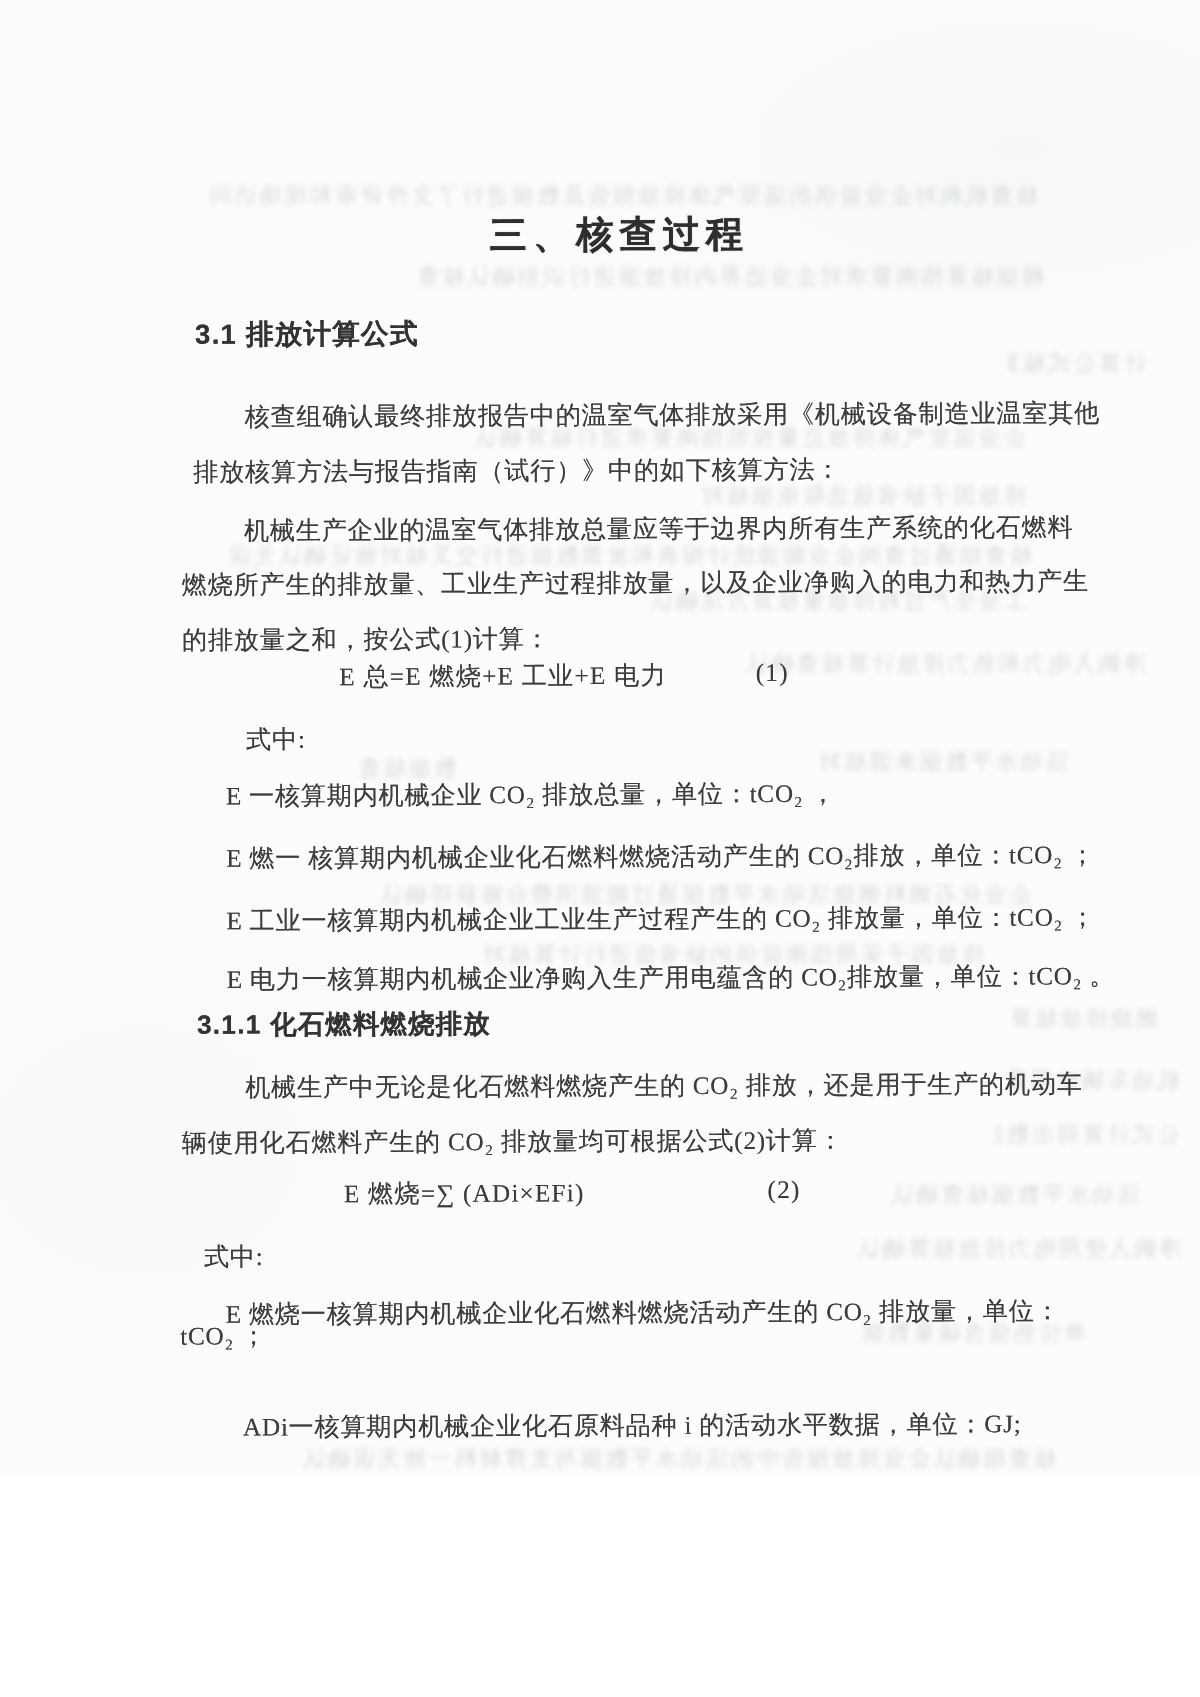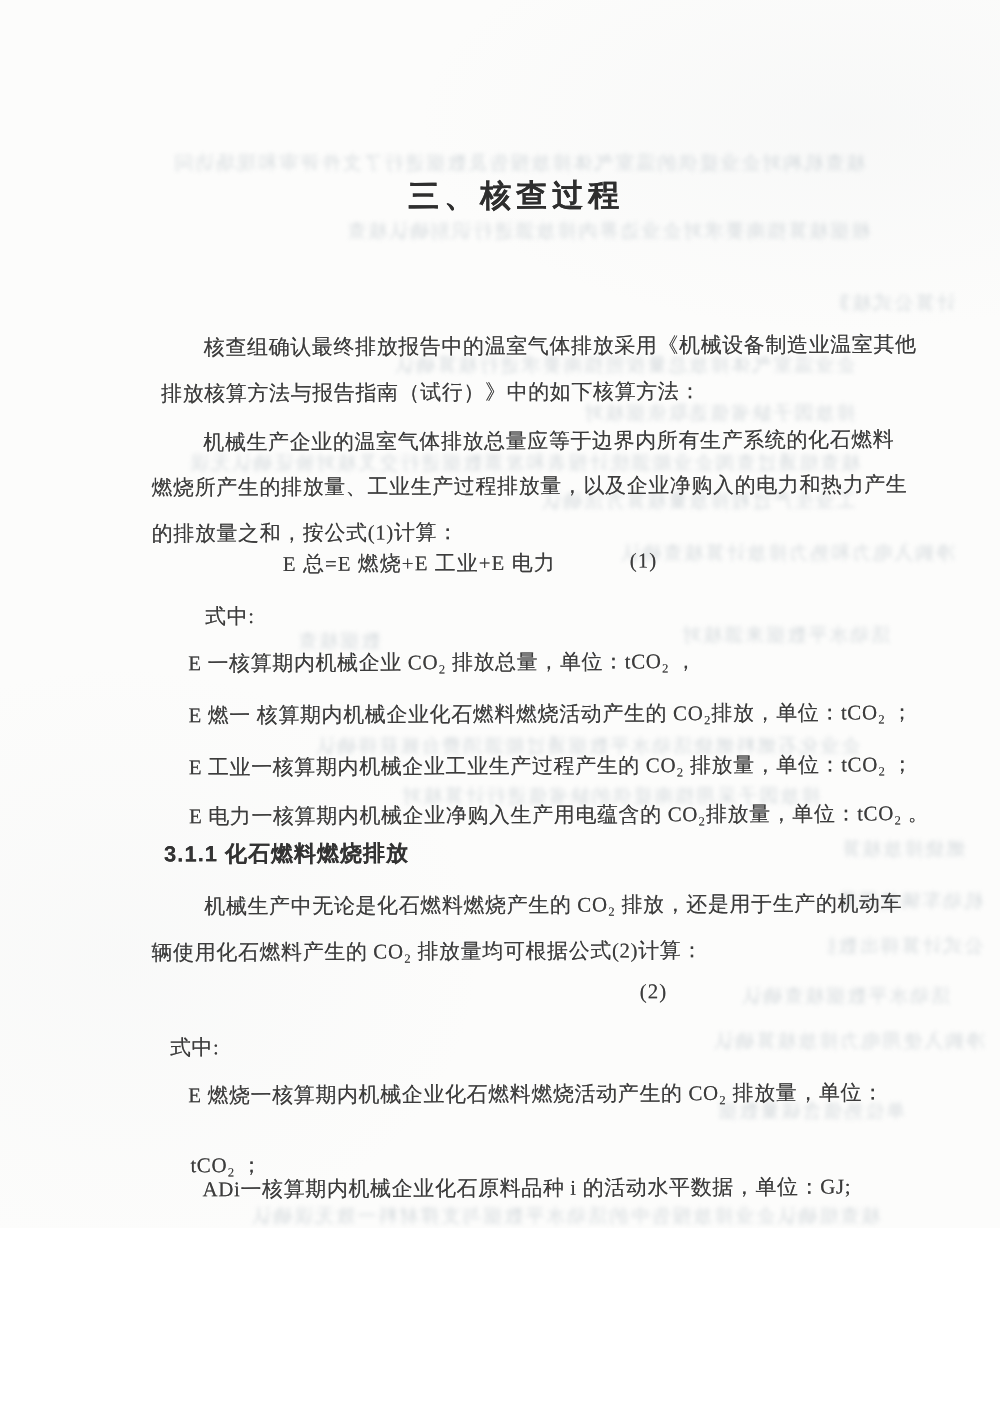--- a/index.html
+++ b/index.html
@@ -75,20 +75,21 @@
       <div class="bleed" style="top: 1028px; left: 700px; width: 285px;">净购入使用电力排放核算确认</div>
       <div class="bleed" style="top: 1098px; left: 680px; width: 225px;">单位热值含碳量数据</div>
       <div class="bleed" style="top: 1203px; left: 200px; width: 680px;">核查组确认企业排放报告中的活动水平数据与支撑材料一致无误确认</div>
       <div class="bleed" style="top: 1250px; left: 268px; width: 485px;">企业化石燃料品种包括柴油汽油天然气等燃料</div>
     </div>
 
   <div class="content">
 
     <div class="t chapter-title" style="left:410px;top:175px;">三、核查过程</div>
 
+    <div class="t heading h1" style="left:164px;top:262px;">3.1 排放计算公式</div>
 
     <div class="t" style="left:205px;top:332px;">核查组确认最终排放报告中的温室气体排放采用《机械设备制造业温室其他</div>
     <div class="t" style="left:162px;top:378px;">排放核算方法与报告指南（试行）》中的如下核算方法：</div>
 
     <div class="t" style="left:204px;top:427px;">机械生产企业的温室气体排放总量应等于边界内所有生产系统的化石燃料</div>
     <div class="t" style="left:152px;top:472px;">燃烧所产生的排放量、工业生产过程排放量，以及企业净购入的电力和热力产生</div>
     <div class="t" style="left:152px;top:518px;">的排放量之和，按公式(1)计算：</div>
 
     <div class="t formula" style="left:283px;top:549px;">E 总=E 燃烧+E 工业+E 电力</div>
     <div class="t formula" style="left:630px;top:549px;">(1)</div>
@@ -98,25 +99,26 @@
     <div class="t" style="left:188px;top:648px;">E 一核算期内机械企业 CO₂ 排放总量，单位：tCO₂ ，</div>
     <div class="t" style="left:188px;top:700px;">E 燃一 核算期内机械企业化石燃料燃烧活动产生的 CO₂排放，单位：tCO₂ ；</div>
     <div class="t" style="left:188px;top:752px;">E 工业一核算期内机械企业工业生产过程产生的 CO₂ 排放量，单位：tCO₂ ；</div>
     <div class="t" style="left:188px;top:801px;">E 电力一核算期内机械企业净购入生产用电蕴含的 CO₂排放量，单位：tCO₂ 。</div>
 
     <div class="t heading h2" style="left:163px;top:838px;">3.1.1 化石燃料燃烧排放</div>
 
     <div class="t" style="left:203px;top:891px;">机械生产中无论是化石燃料燃烧产生的 CO₂ 排放，还是用于生产的机动车</div>
     <div class="t" style="left:150px;top:937px;">辆使用化石燃料产生的 CO₂ 排放量均可根据公式(2)计算：</div>
 
+    <div class="t formula" style="left:285px;top:980px;">E 燃烧=∑ (ADi×EFi)</div>
     <div class="t formula" style="left:638px;top:980px;">(2)</div>
 
     <div class="t" style="left:168px;top:1032px;">式中:</div>
 
     <div class="t" style="left:186px;top:1080px;">E 燃烧一核算期内机械企业化石燃料燃烧活动产生的 CO₂ 排放量，单位：</div>
-    <div class="t" style="left:148px;top:1150px;margin-left:40px;">tCO₂ ；</div>
+    <div class="t" style="left:148px;top:1098px;">tCO₂ ；</div>
     <div class="t" style="left:200px;top:1174px;">ADi一核算期内机械企业化石原料品种 i 的活动水平数据，单位：GJ;</div>
 
   </div>
 
   <div class="footer-rule"></div>
   <div class="page-number">15</div>
 </div>
 
 </body></html>

